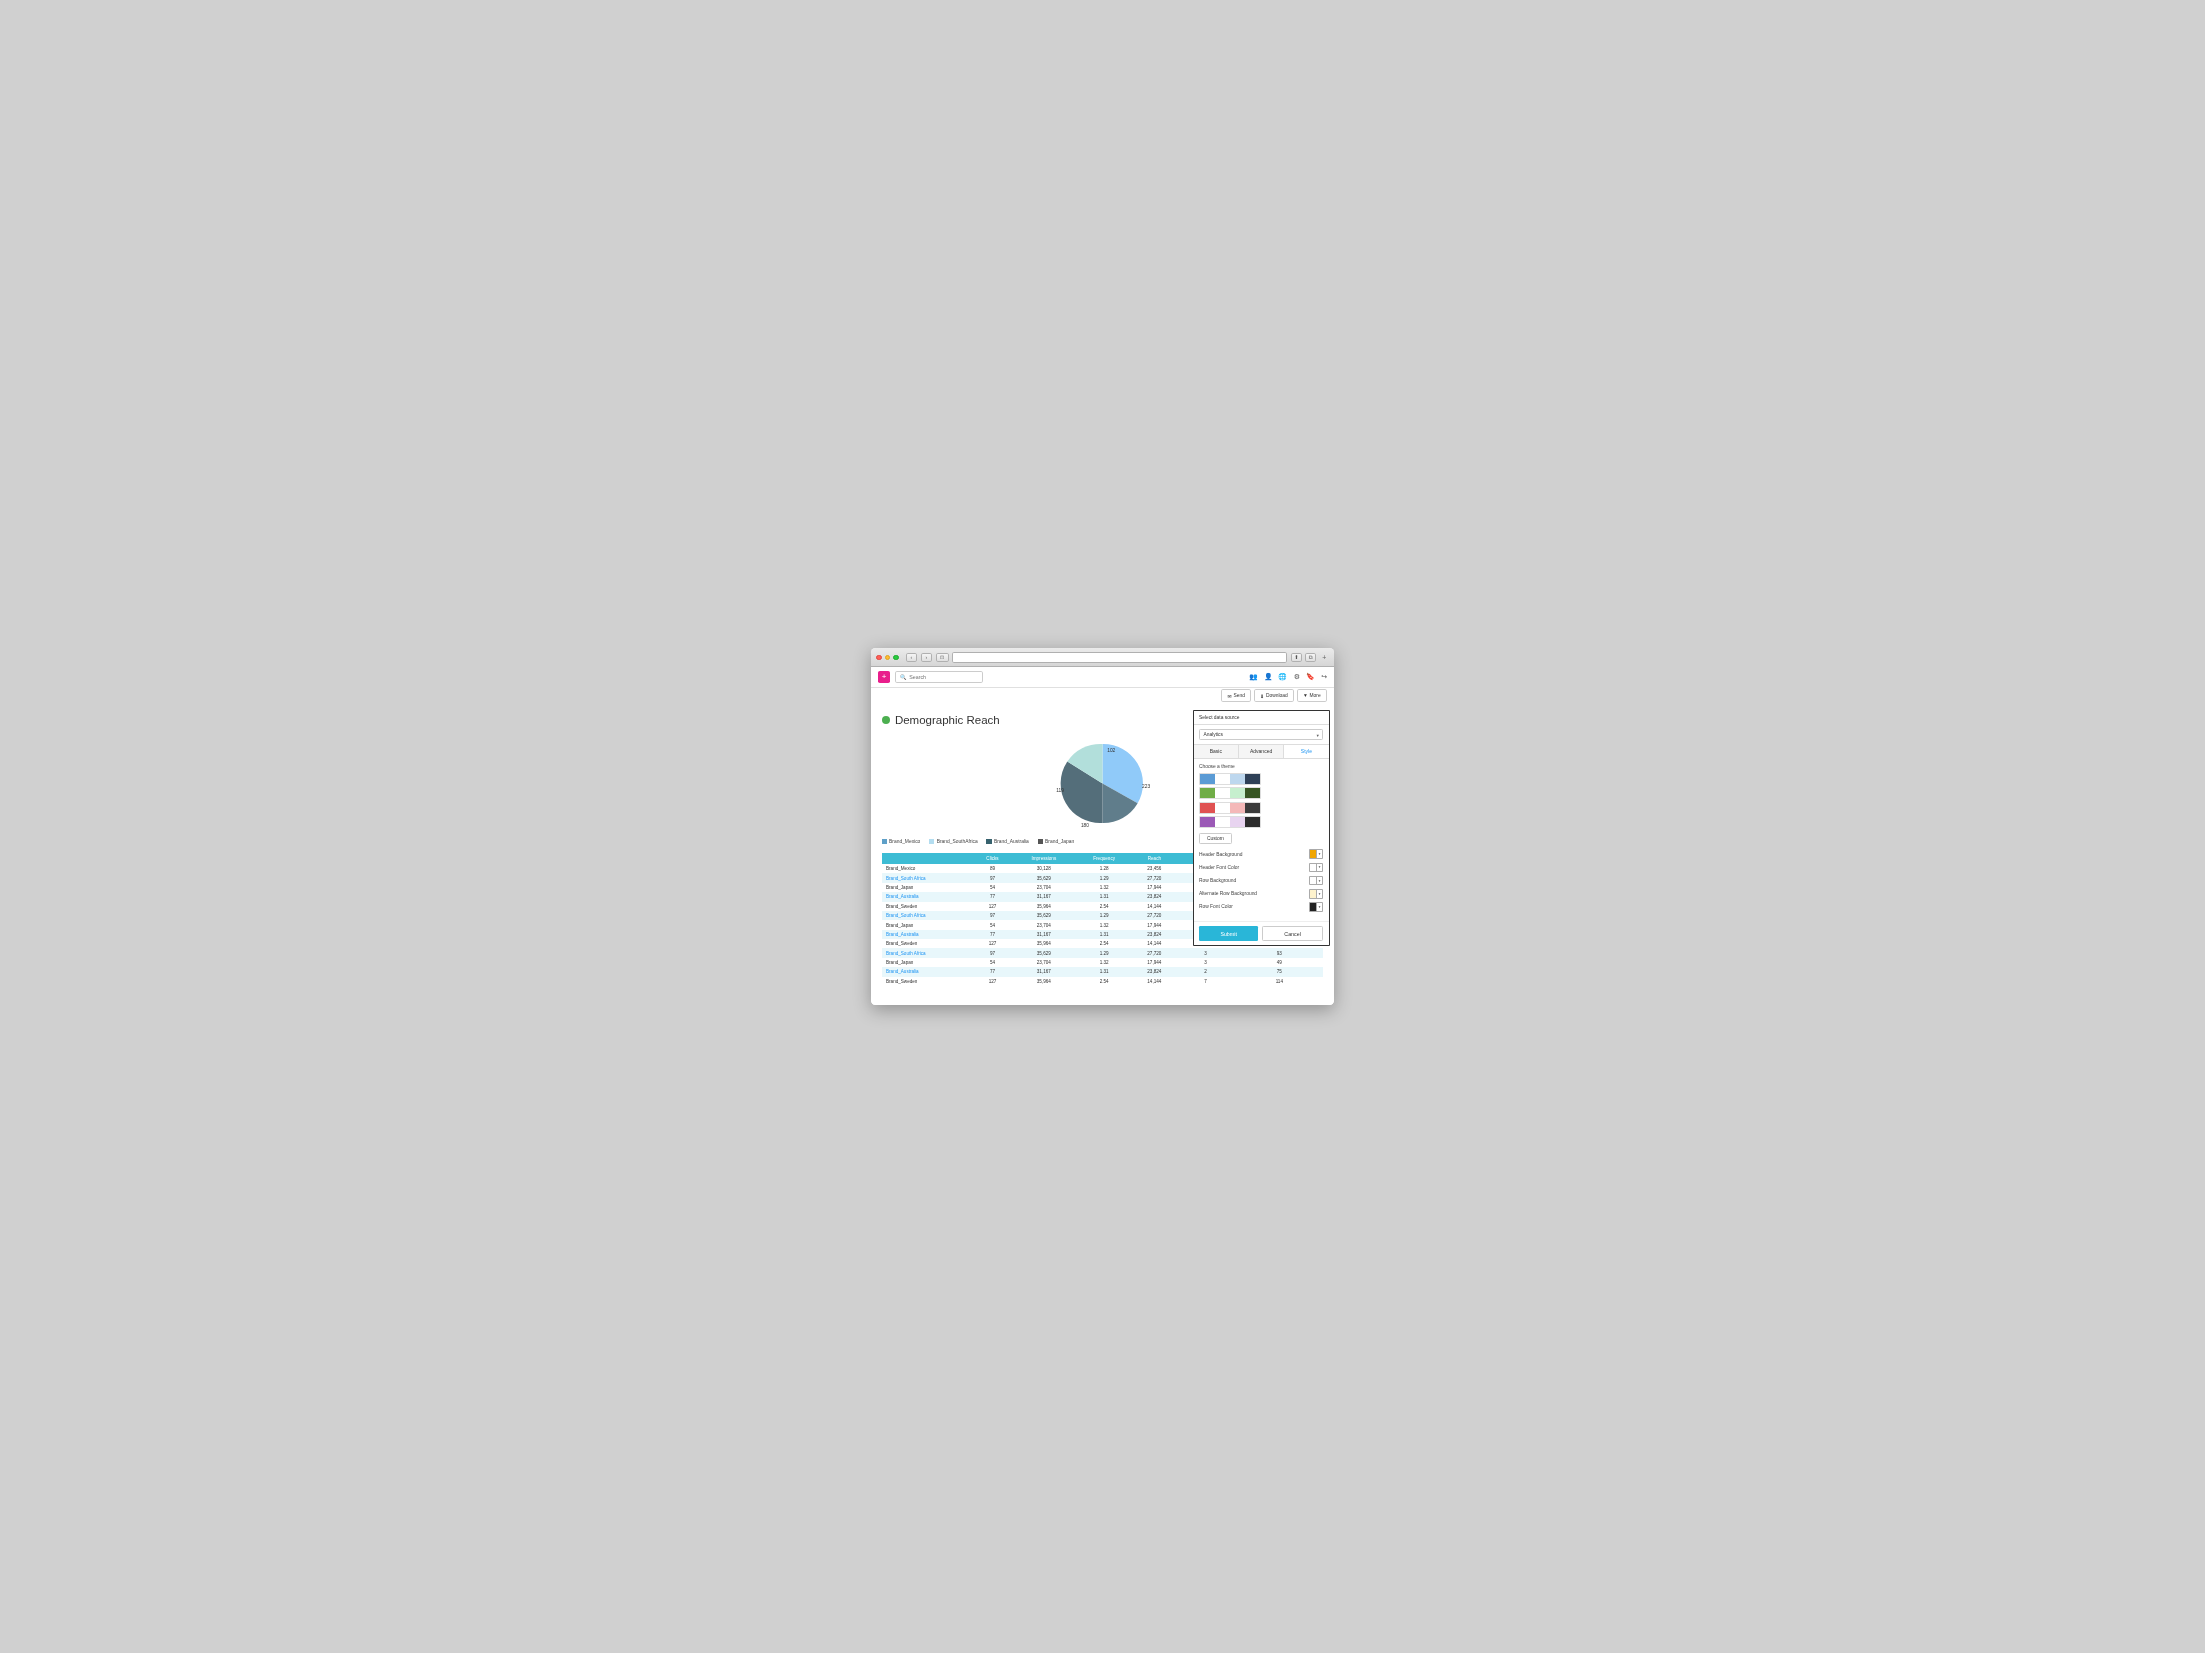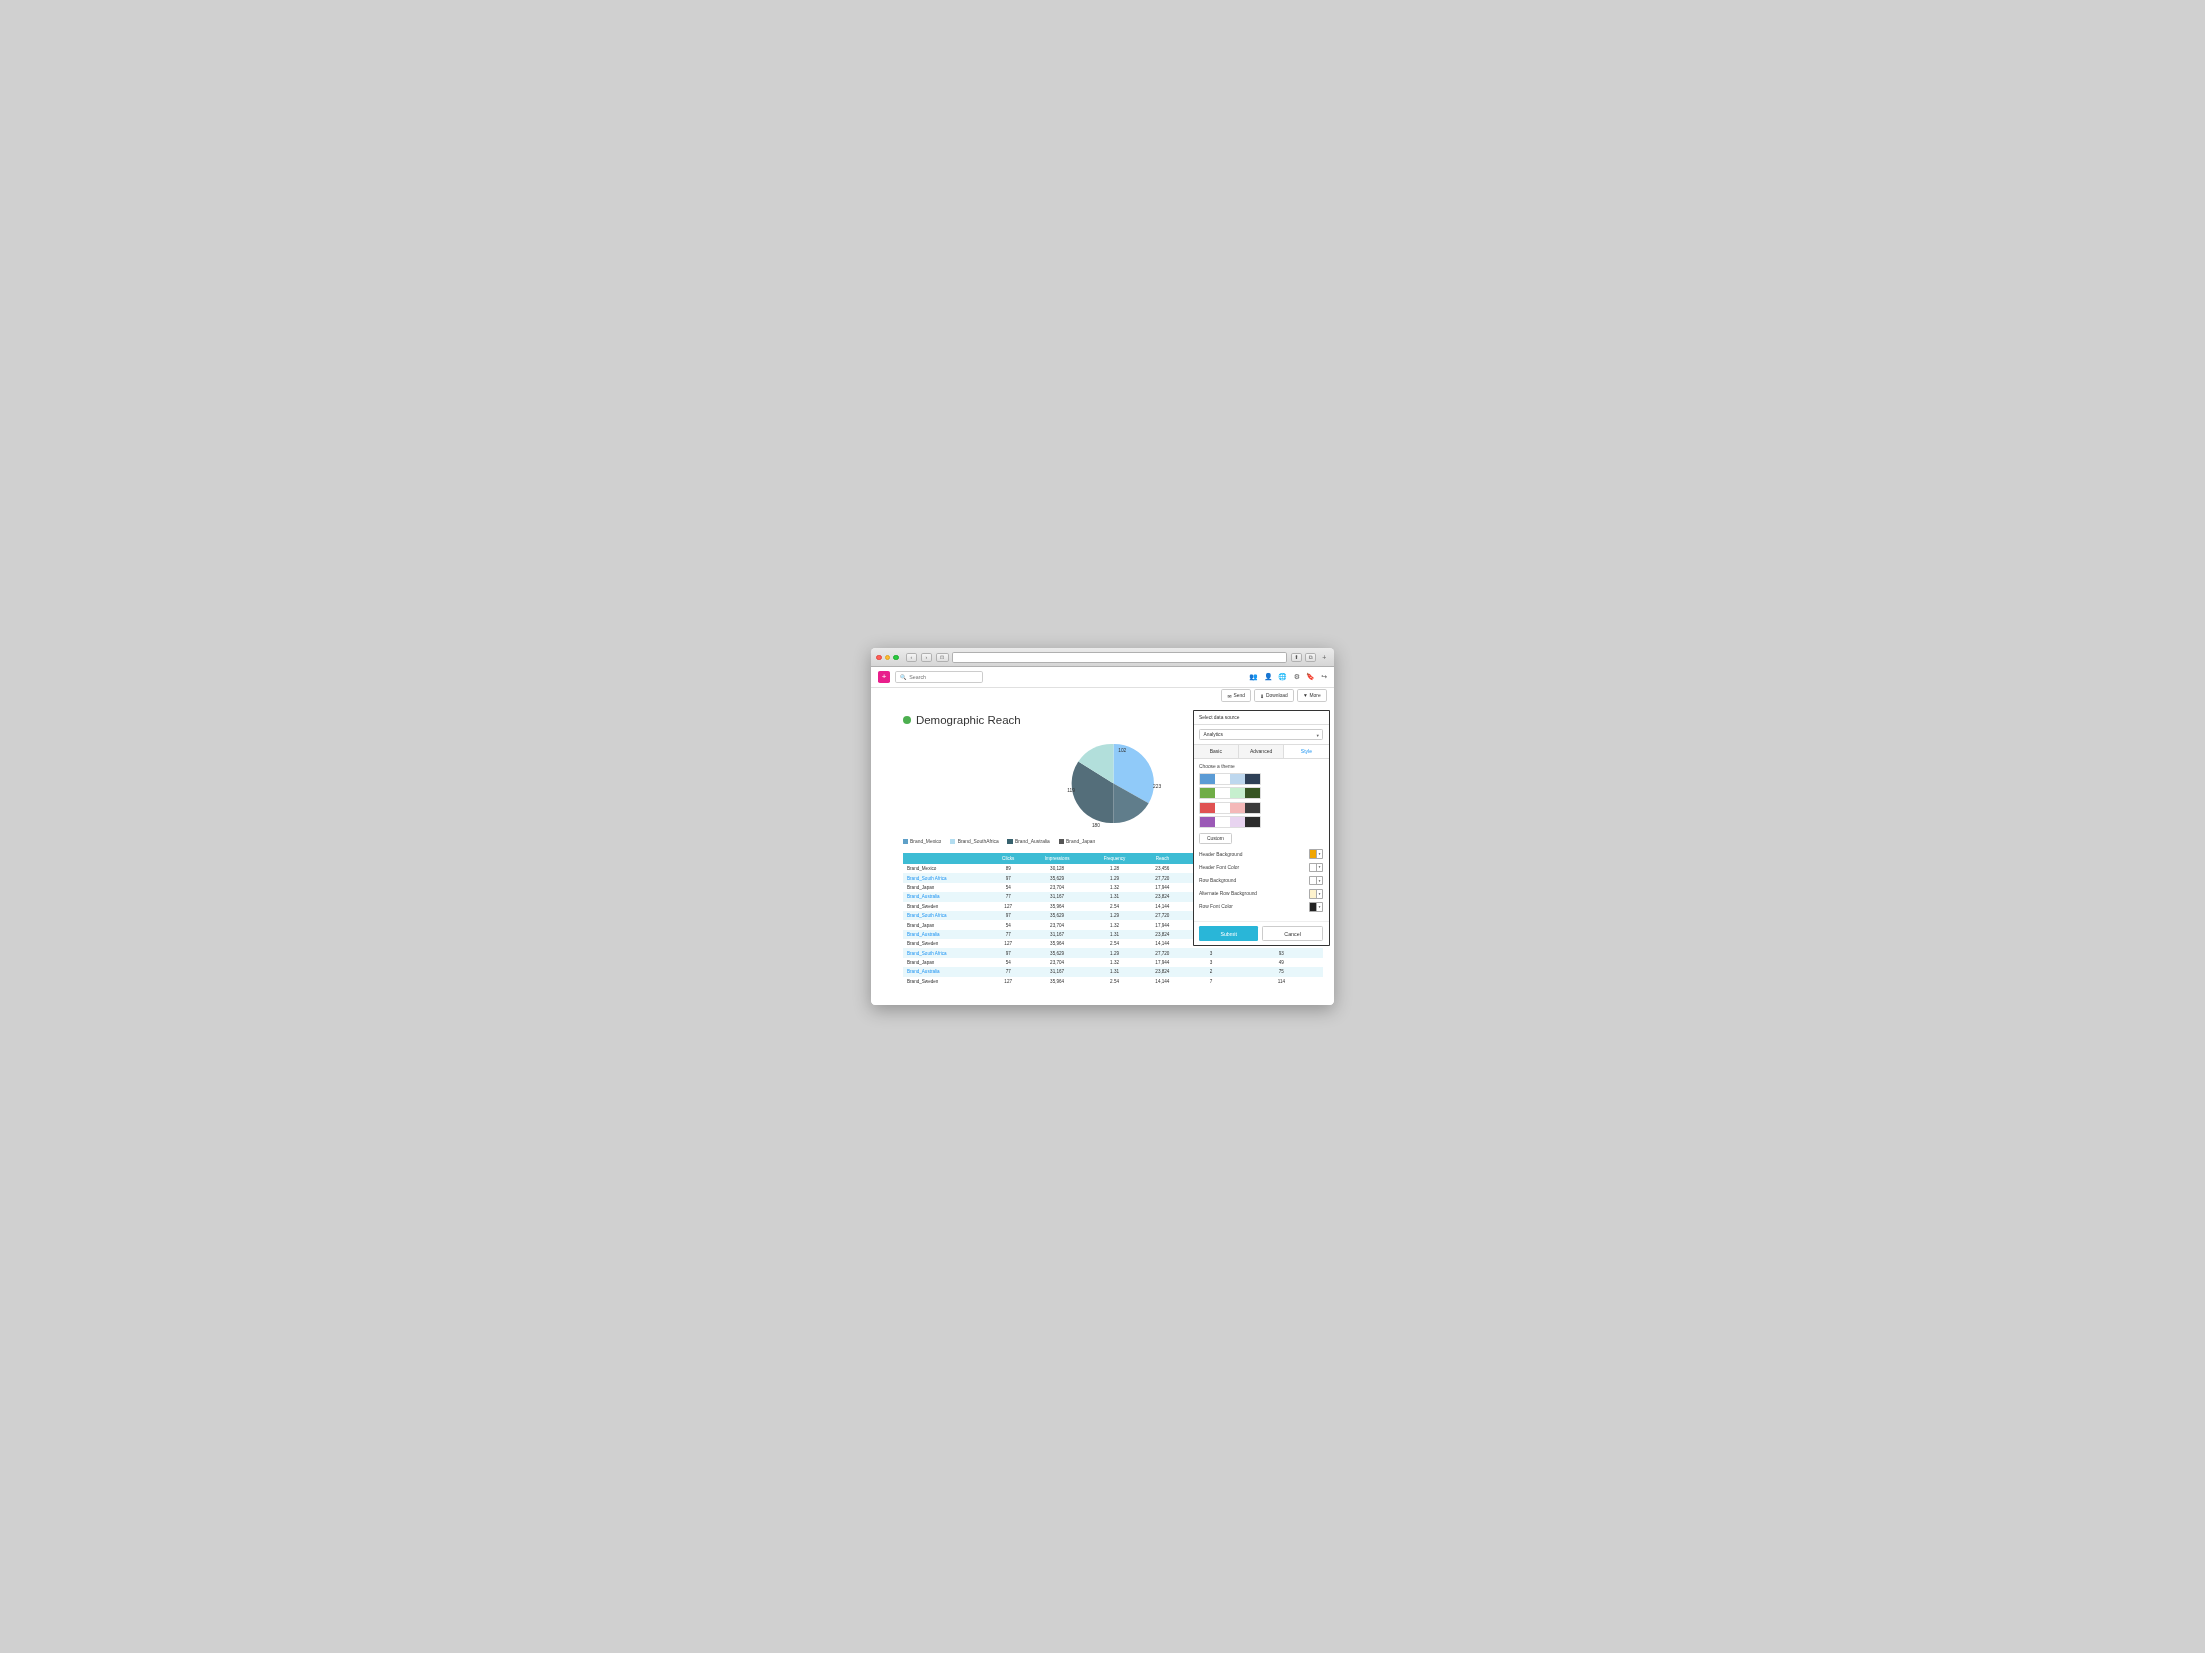--- a/index.html
+++ b/index.html
@@ -185,21 +185,20 @@
     .main-content {
       display: flex;
       background: white;
       min-height: 300px;
     }
 
     .content-area {
       flex: 1;
       padding: 8.8px 10.6px;
       overflow-y: auto;
-      margin-left: 21px;
     }
 
     
     .chart-header {
       display: flex;
       align-items: center;
       gap: 5.3px;
       margin-bottom: 8.8px;
     }
 

